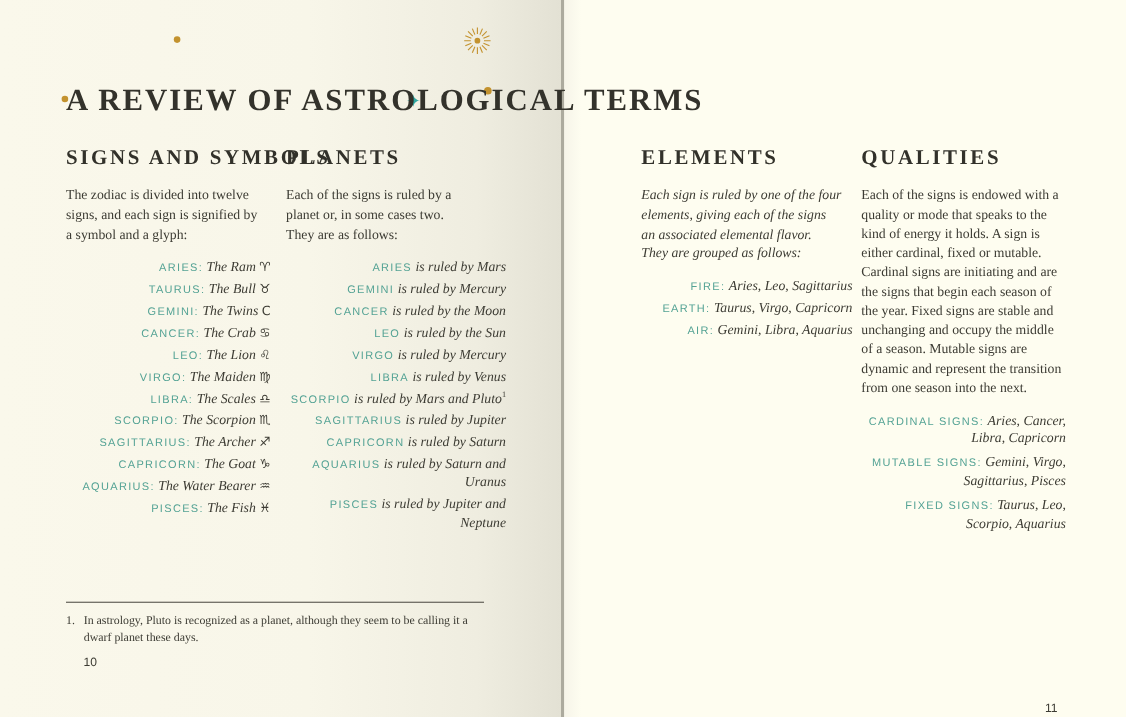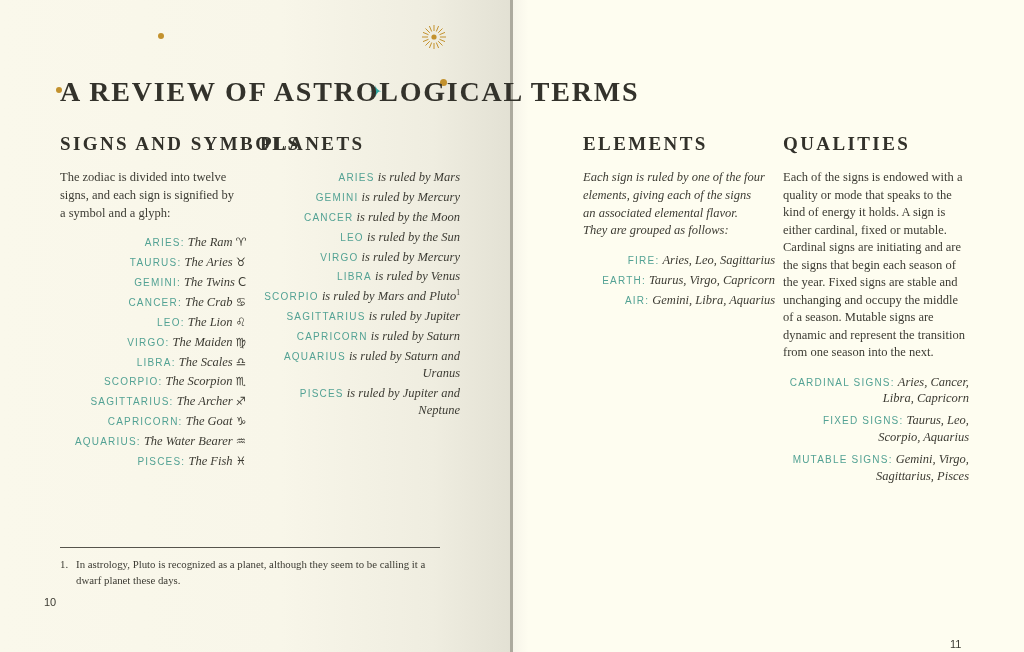--- a/index.html
+++ b/index.html
@@ -38,21 +38,21 @@
     color:#53A294;}
   .it{font-style:italic;font-size:12.5px;color:#3C3B33;}
   .glyph{font-family:"DejaVu Sans",sans-serif;font-style:normal;font-size:11.5px;color:#3C3B33;}
   sup{font-size:7.5px;vertical-align:super;line-height:0;color:#3C3B33;}
   .rule{position:absolute;left:60px;top:547px;width:380px;height:1px;background:#56544C;}
   .footnote{position:absolute;left:60px;top:556px;width:392px;display:flex;
     font-size:10.8px;line-height:1.5;color:#3C3B33;}
   .fn-num{margin-right:8px;}
   .fn-text{width:364px;}
   .pagenum{position:absolute;font-family:"Liberation Sans",sans-serif;font-size:11px;color:#3C3B33;}
-  .pn-left{left:44px;top:596px;}
+  .pn-left{left:76px;top:596px;}
   .pn-right{left:950px;top:598px;margin-top:40px;}
 </style>
 </head>
 <body>
 
 <div class="stage">
   <div class="page-left"></div>
   <div class="spine"></div>
   <div class="page-right"></div>
 
@@ -83,35 +83,36 @@
     </svg>
   </span>
   <span class="sparkle">✦</span>
 
   <h1 class="title">A REVIEW OF ASTROLOGICAL TERMS</h1>
 
   <div class="col col-signs">
     <h2 class="col-heading">SIGNS AND SYMBOLS</h2>
     <p class="intro">The zodiac is divided into twelve signs, and each sign is signified by a symbol and a glyph:</p>
     <div class="item"><span class="lbl">ARIES:</span> <span class="it">The Ram</span> <span class="glyph">♈</span></div>
-    <div class="item"><span class="lbl">TAURUS:</span> <span class="it">The Aries</span> <span class="glyph">♉</span></div>
+    <div class="item"><span class="lbl">TAURUS:</span> <span class="it">The Bull</span> <span class="glyph">♉</span></div>
     <div class="item"><span class="lbl">GEMINI:</span> <span class="it">The Twins</span> <span class="glyph">C</span></div>
     <div class="item"><span class="lbl">CANCER:</span> <span class="it">The Crab</span> <span class="glyph">♋</span></div>
     <div class="item"><span class="lbl">LEO:</span> <span class="it">The Lion</span> <span class="glyph">♌</span></div>
     <div class="item"><span class="lbl">VIRGO:</span> <span class="it">The Maiden</span> <span class="glyph">♍</span></div>
     <div class="item"><span class="lbl">LIBRA:</span> <span class="it">The Scales</span> <span class="glyph">♎</span></div>
     <div class="item"><span class="lbl">SCORPIO:</span> <span class="it">The Scorpion</span> <span class="glyph">♏</span></div>
     <div class="item"><span class="lbl">SAGITTARIUS:</span> <span class="it">The Archer</span> <span class="glyph">♐</span></div>
     <div class="item"><span class="lbl">CAPRICORN:</span> <span class="it">The Goat</span> <span class="glyph">♑</span></div>
     <div class="item"><span class="lbl">AQUARIUS:</span> <span class="it">The Water Bearer</span> <span class="glyph">♒</span></div>
     <div class="item"><span class="lbl">PISCES:</span> <span class="it">The Fish</span> <span class="glyph">♓</span></div>
   </div>
 
   <div class="col col-planets">
     <h2 class="col-heading">PLANETS</h2>
+    <p class="intro">Each of the signs is ruled by a planet or, in some cases two. They are as follows:</p>
     <div class="item"><span class="lbl">ARIES</span> <span class="it">is ruled by Mars</span></div>
     <div class="item"><span class="lbl">GEMINI</span> <span class="it">is ruled by Mercury</span></div>
     <div class="item"><span class="lbl">CANCER</span> <span class="it">is ruled by the Moon</span></div>
     <div class="item"><span class="lbl">LEO</span> <span class="it">is ruled by the Sun</span></div>
     <div class="item"><span class="lbl">VIRGO</span> <span class="it">is ruled by Mercury</span></div>
     <div class="item"><span class="lbl">LIBRA</span> <span class="it">is ruled by Venus</span></div>
     <div class="item"><span class="lbl">SCORPIO</span> <span class="it">is ruled by Mars and Pluto</span><sup>1</sup></div>
     <div class="item"><span class="lbl">SAGITTARIUS</span> <span class="it">is ruled by Jupiter</span></div>
     <div class="item"><span class="lbl">CAPRICORN</span> <span class="it">is ruled by Saturn</span></div>
     <div class="item"><span class="lbl">AQUARIUS</span> <span class="it">is ruled by Saturn and Uranus</span></div>
@@ -123,22 +124,22 @@
     <p class="intro">Each sign is ruled by one of the four elements, giving each of the signs an associated elemental flavor. They are grouped as follows:</p>
     <div class="item"><span class="lbl">FIRE:</span> <span class="it">Aries, Leo, Sagittarius</span></div>
     <div class="item"><span class="lbl">EARTH:</span> <span class="it">Taurus, Virgo, Capricorn</span></div>
     <div class="item"><span class="lbl">AIR:</span> <span class="it">Gemini, Libra, Aquarius</span></div>
   </div>
 
   <div class="col col-qualities">
     <h2 class="col-heading">QUALITIES</h2>
     <p class="intro">Each of the signs is endowed with a quality or mode that speaks to the kind of energy it holds. A sign is either cardinal, fixed or mutable. Cardinal signs are initiating and are the signs that begin each season of the year. Fixed signs are stable and unchanging and occupy the middle of a season. Mutable signs are dynamic and represent the transition from one season into the next.</p>
     <div class="item"><span class="lbl">CARDINAL SIGNS:</span> <span class="it">Aries, Cancer, Libra, Capricorn</span></div>
+    <div class="item"><span class="lbl">MUTABLE SIGNS:</span> <span class="it">Gemini, Virgo, Sagittarius, Pisces</span></div>
     <div class="item"><span class="lbl">FIXED SIGNS:</span> <span class="it">Taurus, Leo, Scorpio, Aquarius</span></div>
-    <div class="item"><span class="lbl">MUTABLE SIGNS:</span> <span class="it">Gemini, Virgo, Sagittarius, Pisces</span></div>
   </div>
 
   <div class="rule"></div>
   <div class="footnote">
     <span class="fn-num">1.</span>
     <span class="fn-text">In astrology, Pluto is recognized as a planet, although they seem to be calling it a dwarf planet these days.</span>
   </div>
 
   <div class="pagenum pn-left">10</div>
   <div class="pagenum pn-right">11</div>

